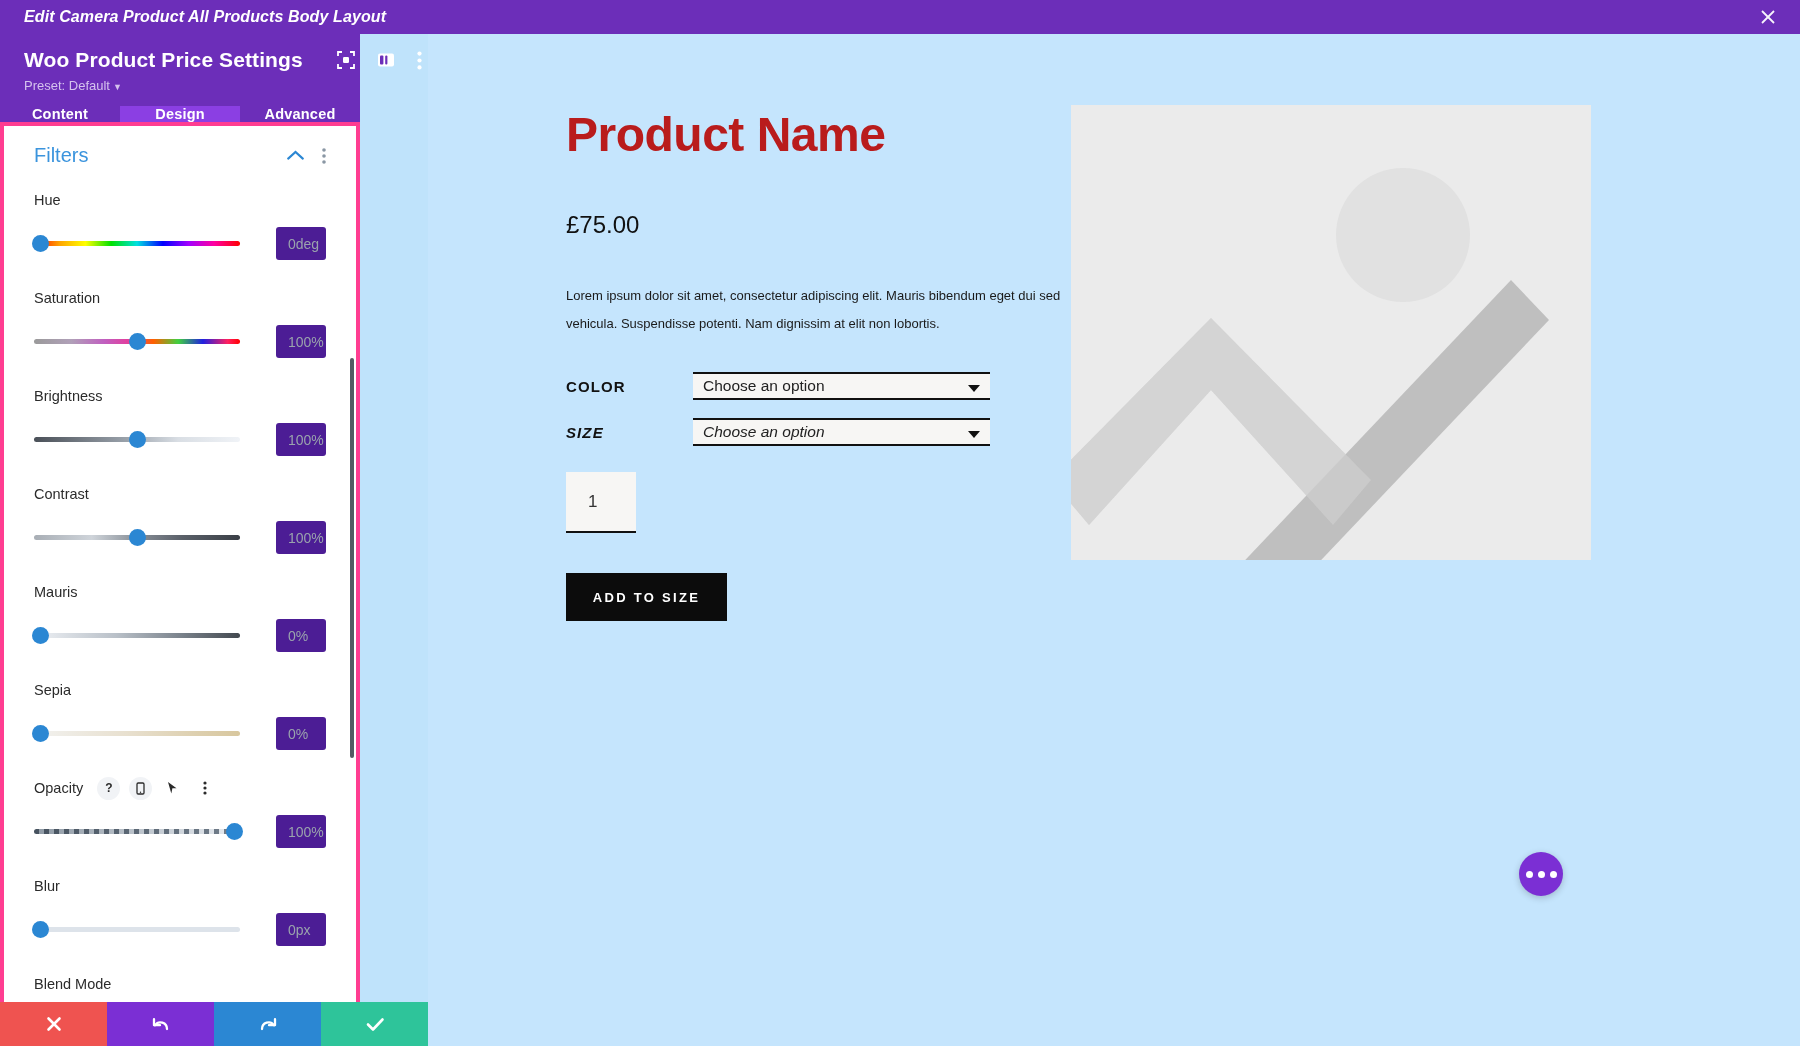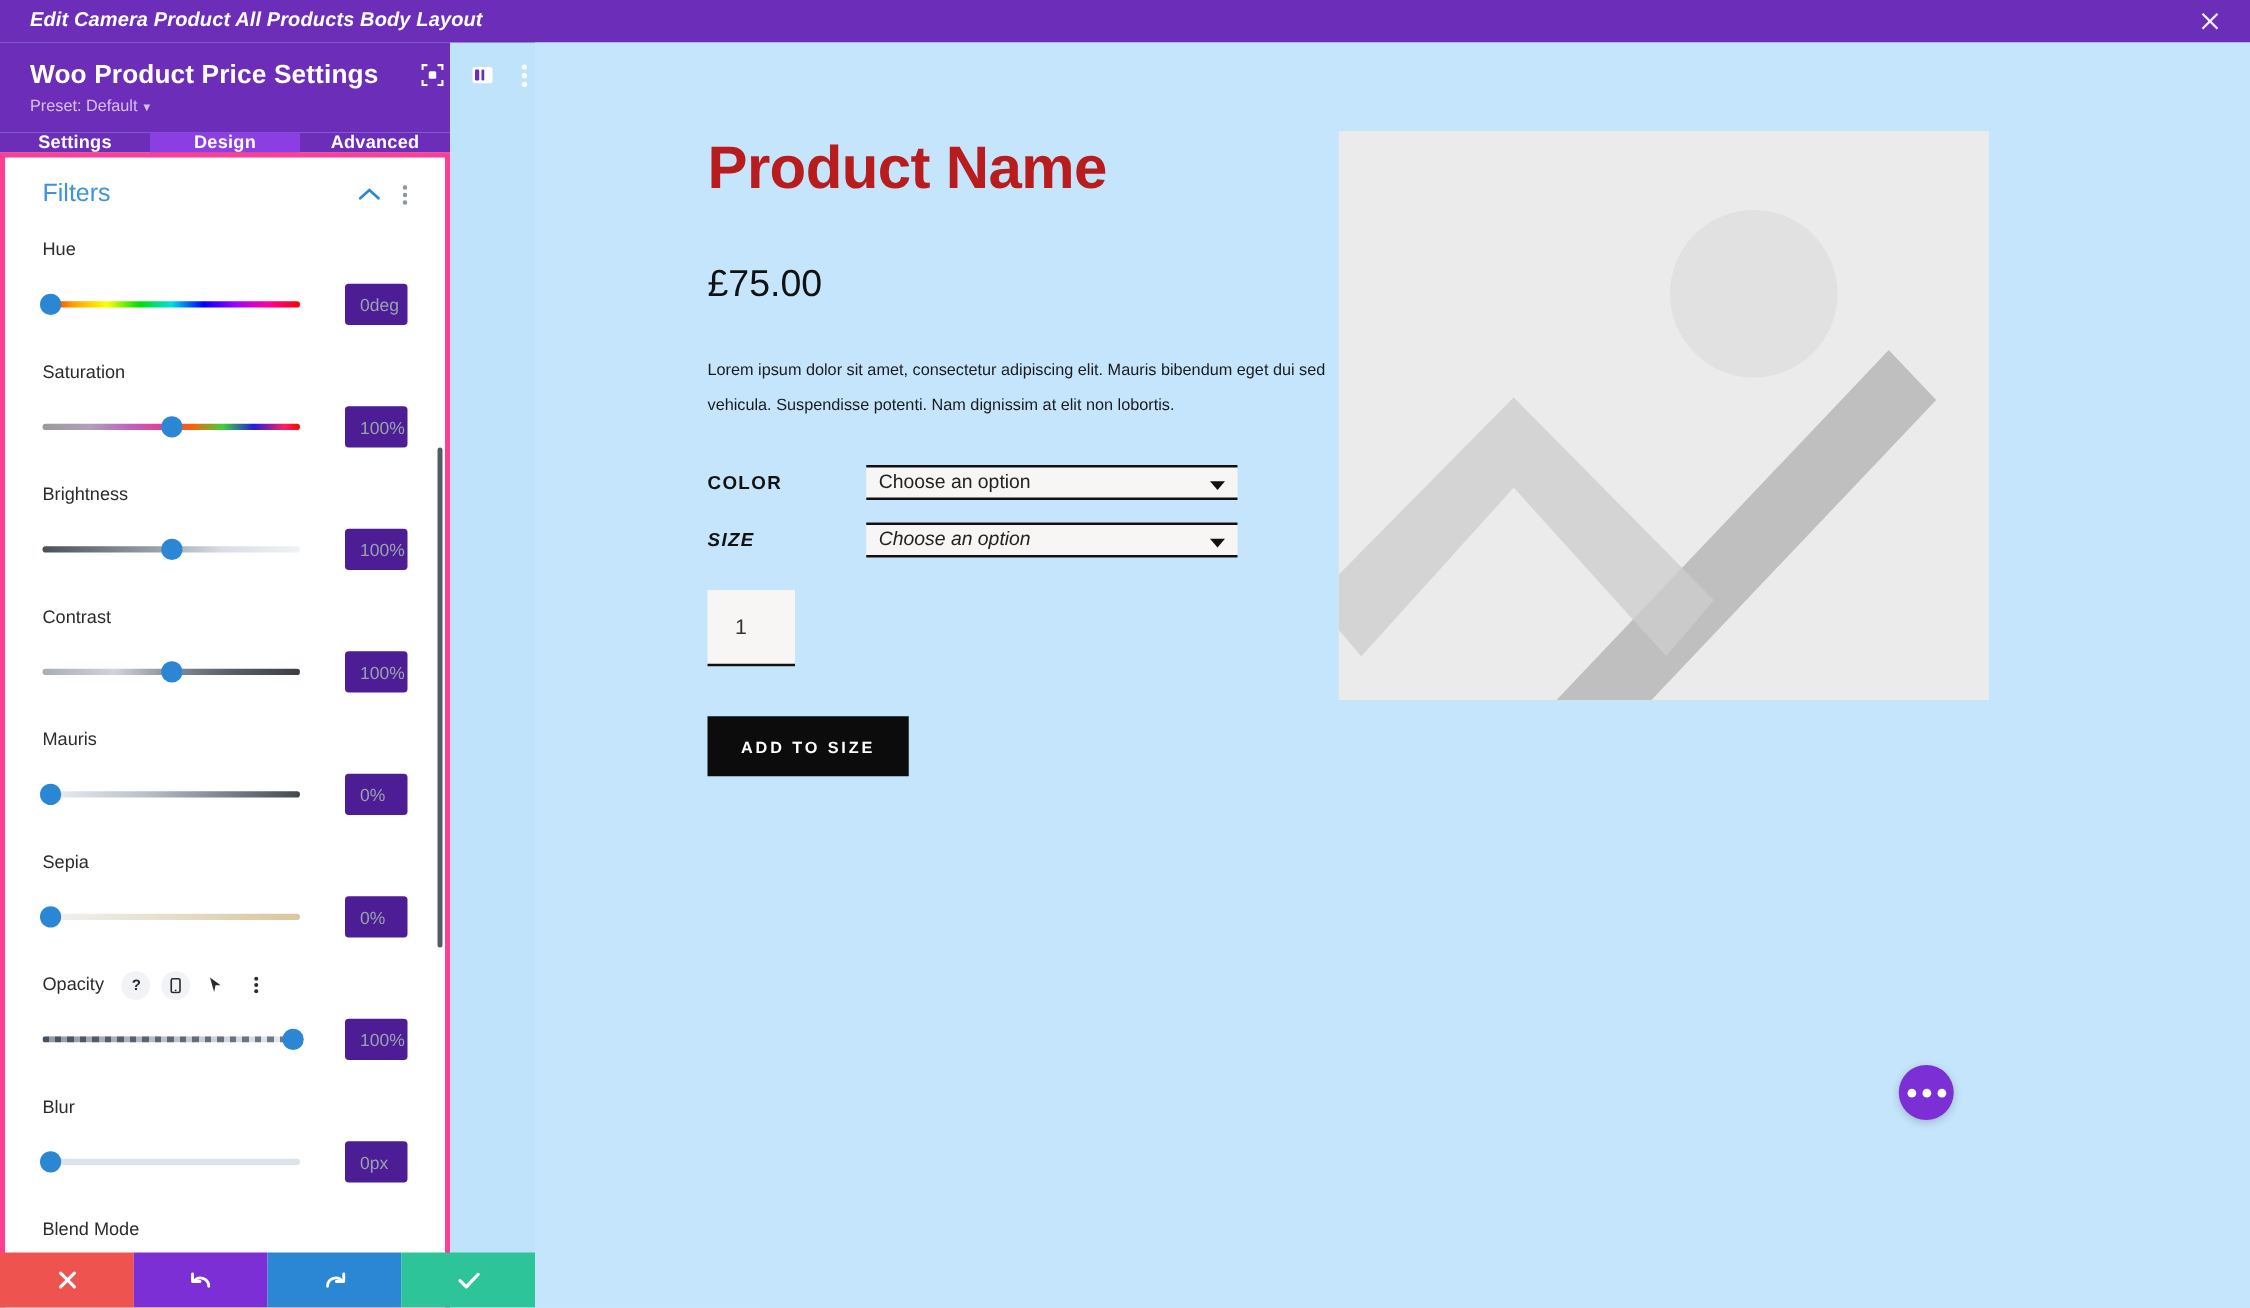--- a/index.html
+++ b/index.html
@@ -138,21 +138,21 @@
   .preview {
     position: absolute; left: 428px; top: 34px; width: 1372px; height: 1012px;
     background: #c5e5fd; overflow: hidden;
   }
   .prod-name {
     position: absolute; left: 138px; top: 73px;
     font-size: 48px; font-weight: bold; color: #b91c1c; letter-spacing: -.5px;
   }
   .prod-price {
     position: absolute; left: 138px; top: 177px;
-    font-size: 30px; color: #111;
+    font-size: 24px; color: #111;
   }
   .prod-desc {
     position: absolute; left: 138px; top: 248px; width: 500px;
     font-size: 13px; line-height: 28px; color: #1a1a1a;
   }
   .attr-row { position: absolute; display: flex; align-items: center; }
   .attr-label {
     width: 127px; font-size: 15px; font-weight: bold; letter-spacing: 1.1px;
     color: #111;
   }
@@ -235,21 +235,21 @@
         </span>
       </div>
       <div class="preset-row">
         <span class="preset-text">
           <span>Preset: Default</span><span class="caret">▼</span>
         </span>
       </div>
     </div>
 
     <div class="tabs">
-      <div class="tab">Settings</div>
+      <div class="tab">Content</div>
       <div class="tab active">Design</div>
       <div class="tab">Advanced</div>
     </div>
 
     <div class="panel-body-wrap">
       <div class="panel-body">
         <div class="panel-inner">
 
           <div class="filters-head">
             <span class="filters-title">Filters</span>

